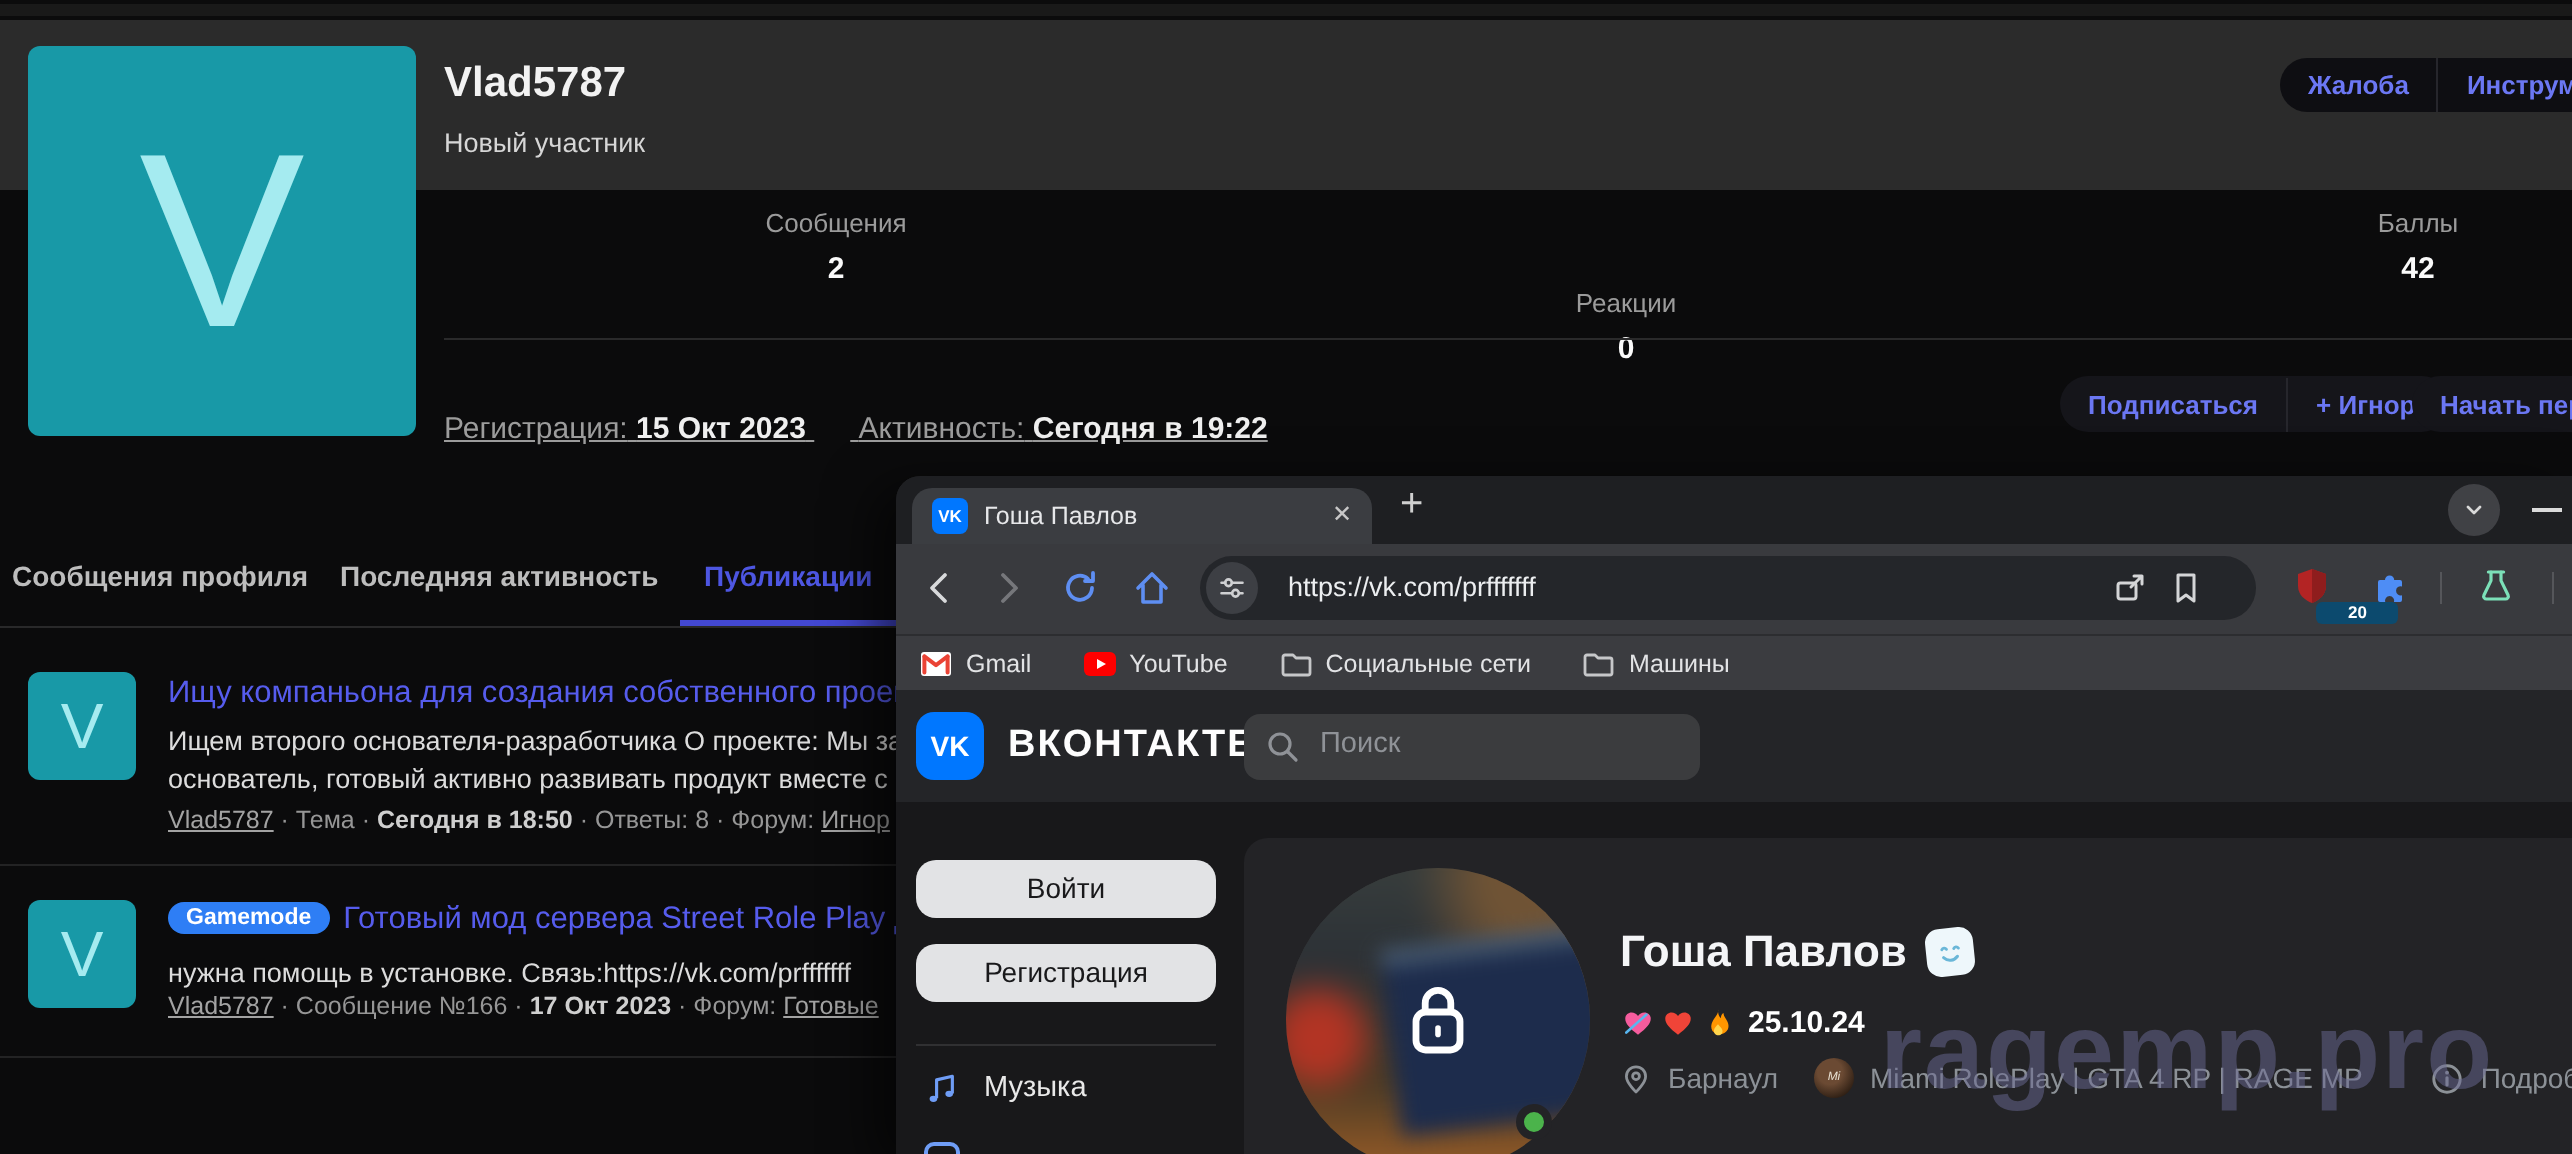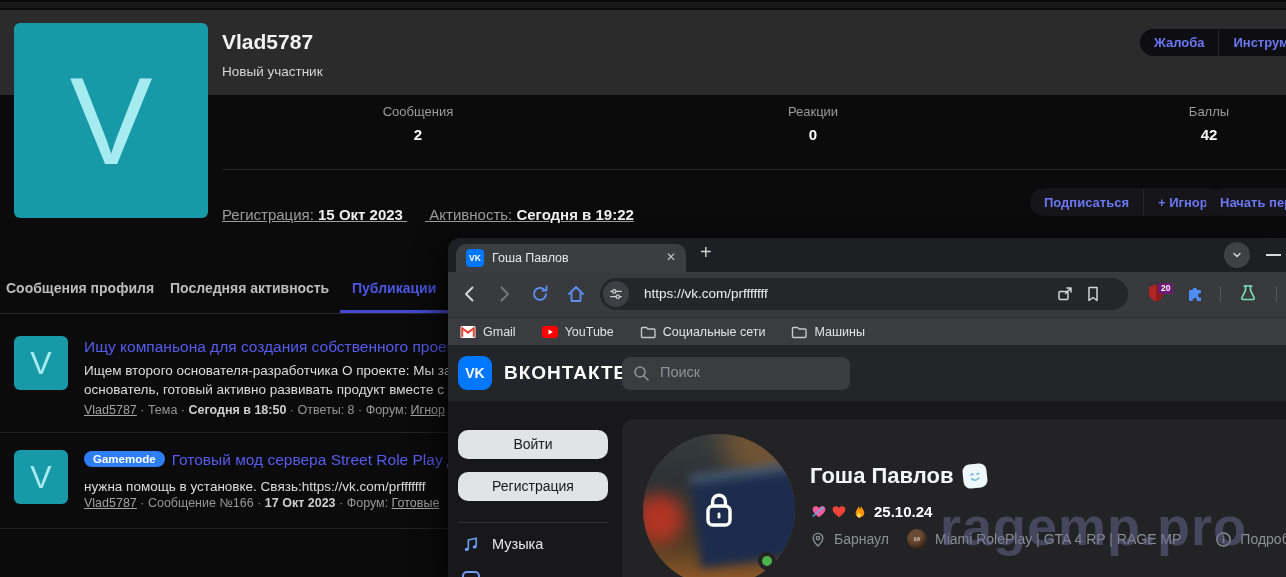--- a/index.html
+++ b/index.html
@@ -66,22 +66,22 @@
 
   .toolbar{position:relative;width:100%;height:45px;background:#393a3e;}
   .navic{position:absolute;top:12px;width:20px;height:20px;}
   .omnibox{position:absolute;left:152px;top:6px;width:528px;height:32px;border-radius:16px;background:#24262a;}
   .tunec{position:absolute;left:3px;top:3px;width:26px;height:26px;border-radius:50%;background:#3d3f44;
          display:flex;align-items:center;justify-content:center;}
   .urltxt{position:absolute;left:44px;top:8px;font-size:13.5px;color:#eceef0;}
   .ob-ic{position:absolute;top:7px;width:18px;height:18px;}
   .extic{position:absolute;top:11px;width:20px;height:20px;}
   .extsep{position:absolute;top:14px;width:1px;height:16px;background:#55565a;}
-  .extbadge{position:absolute;left:710px;top:11px;background:#701a75;color:#fff;font-size:8.5px;font-weight:bold;
-            border-radius:3px;padding:1px 3px;line-height:1;}
+  .extbadge{position:absolute;left:710px;top:29px;background:#0c4a6e;color:#fff;font-size:8.5px;font-weight:bold;
+            border-radius:3px;padding:1px 16px;line-height:1;}
 
   .bookbar{position:relative;width:100%;height:28px;background:#3b3c40;border-top:1px solid rgba(0,0,0,.25);
            display:flex;align-items:center;padding-left:12px;gap:26px;}
   .bmk{display:flex;align-items:center;gap:7px;font-size:12.5px;color:#e2e3e5;}
 
   .content{position:relative;width:100%;height:232px;background:#18181a;}
   .vkheader{position:relative;width:100%;height:56px;background:#242528;}
   .vklogo{position:absolute;left:10px;top:11px;width:34px;height:34px;border-radius:9px;background:#0077ff;
           color:#fff;font-weight:bold;font-size:14px;display:flex;align-items:center;justify-content:center;}
   .vkword{position:absolute;left:56px;top:17px;font-size:19px;font-weight:bold;color:#fdfdfd;letter-spacing:1px;}
@@ -140,21 +140,21 @@
   <div class="pillgroup pg-top">
     <span class="pg-item nw">Жалоба</span>
     <span class="pg-div"></span>
     <span class="pg-item nw">Инструменты</span>
   </div>
 
   <div class="stat" style="left:418px;">
     <div class="sl">Сообщения</div>
     <div class="sv">2</div>
   </div>
-  <div class="stat" style="left:813px;">
+  <div class="stat" style="left:813px;margin-top:40px;">
     <div class="sl">Реакции</div>
     <div class="sv">0</div>
   </div>
   <div class="stat" style="left:1209px;">
     <div class="sl">Баллы</div>
     <div class="sv">42</div>
   </div>
   <div class="hdiv1"></div>
 
   <div class="regrow nw">

